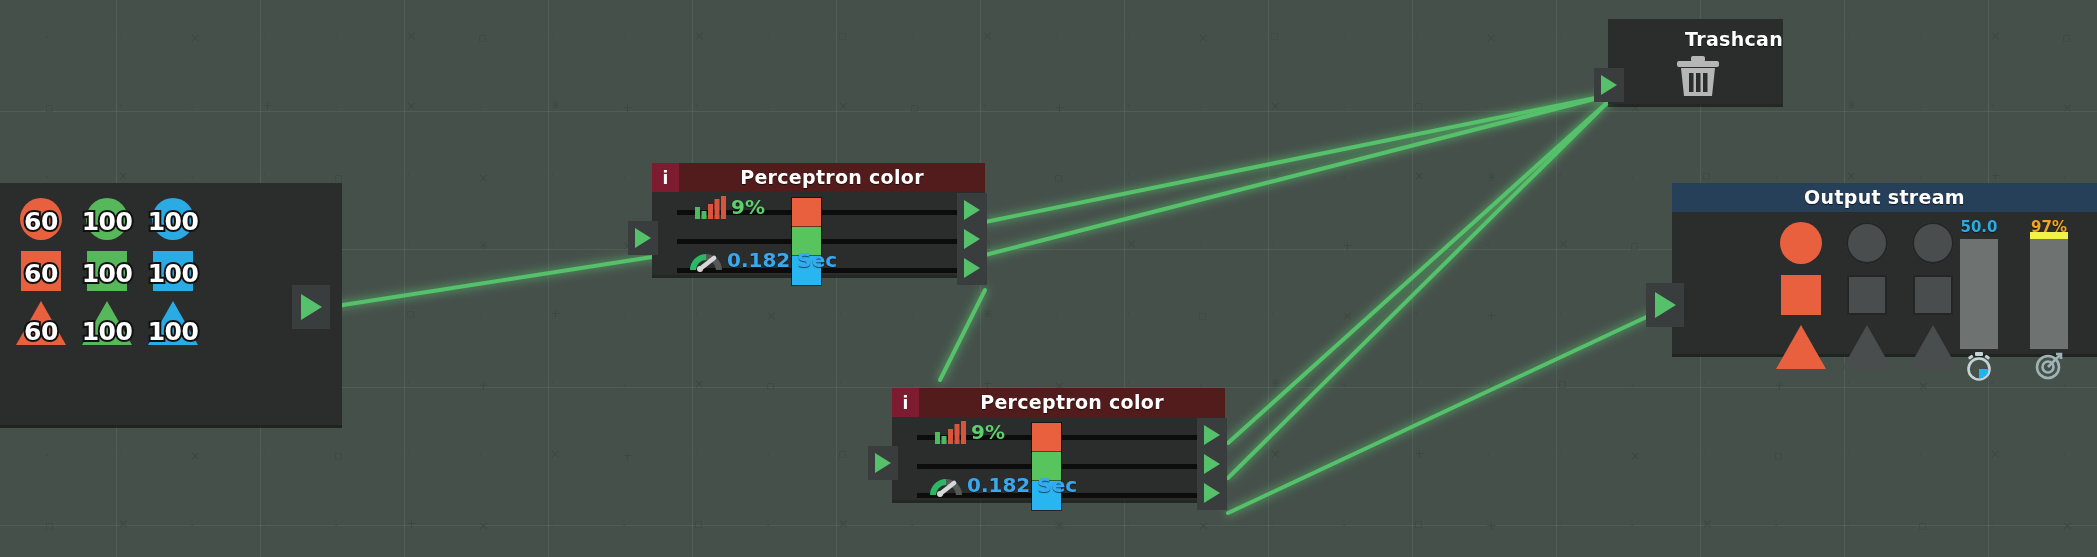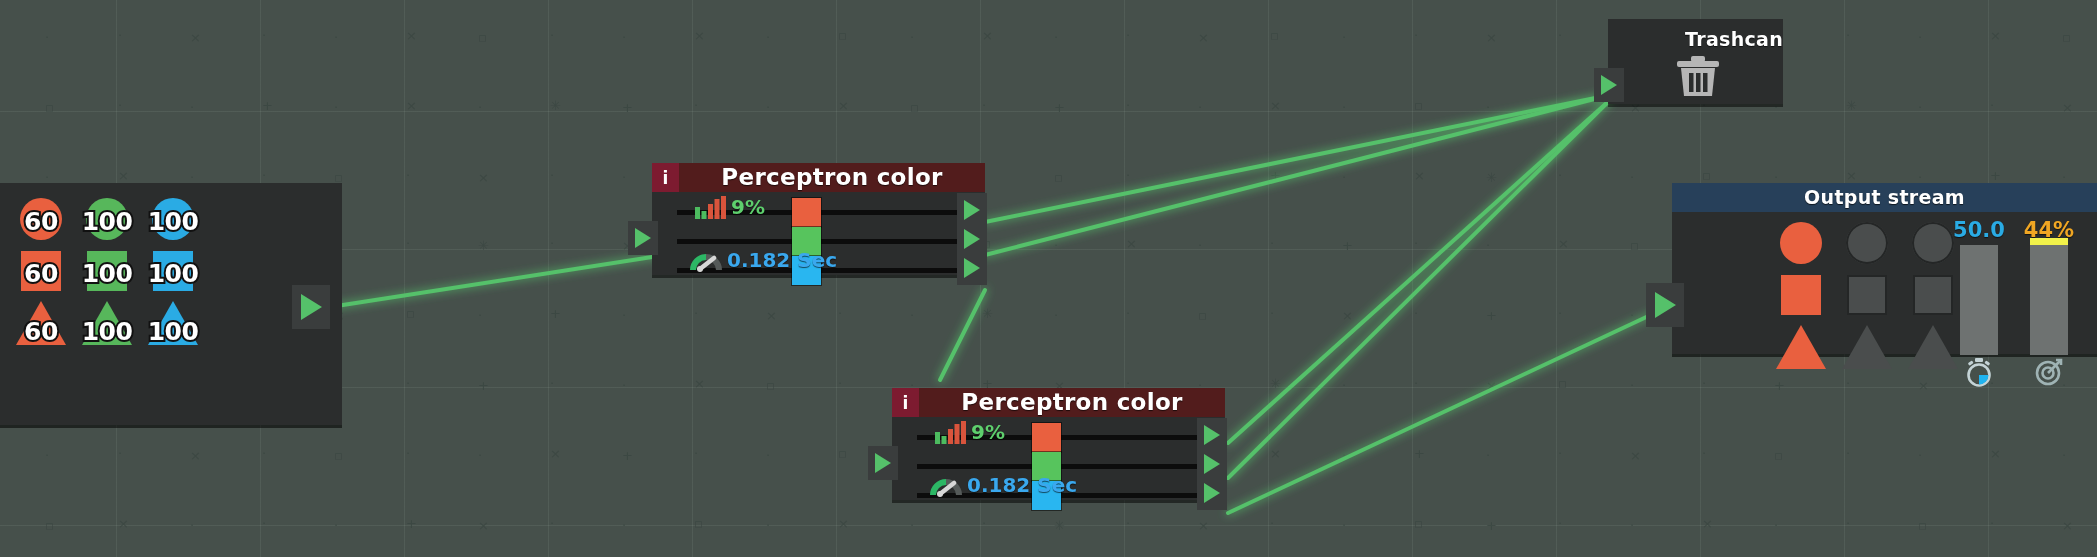--- a/index.html
+++ b/index.html
@@ -78,21 +78,21 @@
   }
 
   
   .perc { box-shadow:0 3px 0 rgba(0,0,0,.5); }
   .perc-head { height:29px; display:flex; background:#521c1c; }
   .perc-info {
     width:27px; background:#7d1b30; color:#fff;
     font-weight:bold; font-size:17px;
     display:flex; align-items:center; justify-content:center;
   }
-  .perc-title { flex:1; font-size:23px; line-height:29px; }
+  .perc-title { flex:1; font-size:19px; line-height:29px; }
   .perc-body { position:relative; background:#2b2d2d; height:83px; }
 
   .slot { position:absolute; left:0; right:0; height:26px; }
   .slotline {
     position:absolute; left:25px; right:28px; top:11px;
     height:5px; background:#0c0c0c;
   }
   .swatch {
     position:absolute; width:29px; height:29px; top:-1px;
     box-shadow:0 0 0 1px rgba(0,0,0,.5);
@@ -103,21 +103,21 @@
     text-shadow:0 1px 1px rgba(0,0,0,.6);
   }
 
   
   .trash { background:#2b2d2d; box-shadow:0 3px 0 rgba(0,0,0,.5); }
   .trash .node-title { font-size:19px; padding-top:9px;text-align:right; }
 
   
   .meter { position:absolute; text-align:center; }
   .meter .val {
-    font-size:21px; font-weight:bold;
+    font-size:15px; font-weight:bold;
     text-shadow:0 1px 1px rgba(0,0,0,.6);
   }
   .meter .track {
     width:38px; height:110px; background:#6e7271;
     margin:3px auto 0; position:relative;
   }
   .meter .fill { position:absolute; left:0; right:0; top:0; }
 </style>
 </head>
 <body>
@@ -615,21 +615,21 @@
         <svg width="30" height="30" style="margin-top:2px;">
           <rect x="11" y="1" width="8" height="4" rx="1" fill="#c4d3d6"></rect>
           <rect x="4" y="5" width="5" height="3" rx="1" fill="#c4d3d6" transform="rotate(-35 6 6)"></rect>
           <rect x="21" y="5" width="5" height="3" rx="1" fill="#c4d3d6" transform="rotate(35 24 6)"></rect>
           <circle cx="15" cy="18" r="10.5" fill="none" stroke="#c4d3d6" stroke-width="2.6"></circle>
           <path d="M15,18 L15,8.5 A9.5,9.5 0 0 1 24.5,18 Z" fill="#1fb3ef" transform="rotate(90 15 18)"></path>
         </svg>
       </div>
 
       <div class="meter" style="left:348px; top:6px; width:58px;">
-        <div class="val" style="color:#f0a623;">44%</div>
+        <div class="val" style="color:#f0a623;">97%</div>
         <div class="track">
           <div class="fill" style="height:7px; background:#f2f24a; top:-7px;"></div>
         </div>
         <svg width="30" height="30" style="margin-top:2px;">
           <circle cx="14" cy="16" r="11" fill="none" stroke="#9fb3b4" stroke-width="2.6"></circle>
           <circle cx="14" cy="16" r="5.5" fill="none" stroke="#9fb3b4" stroke-width="2.6"></circle>
           <line x1="14" y1="16" x2="27" y2="3" stroke="#9fb3b4" stroke-width="2.6"></line>
           <path d="M22,3 L27,3 L27,8" fill="none" stroke="#9fb3b4" stroke-width="2.6"></path>
         </svg>
       </div>

